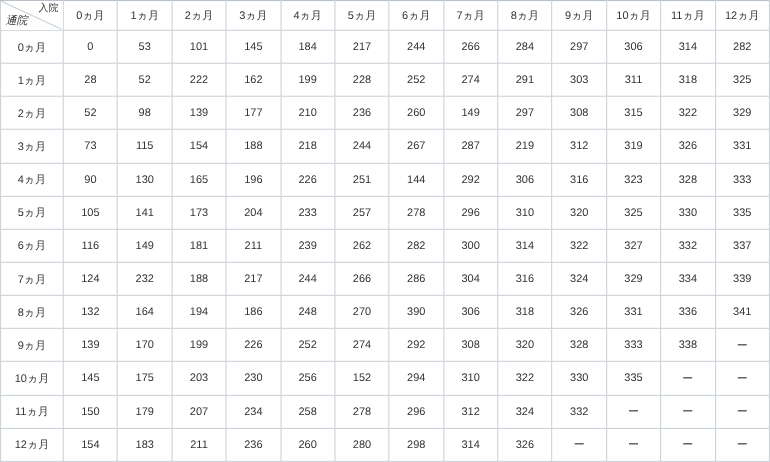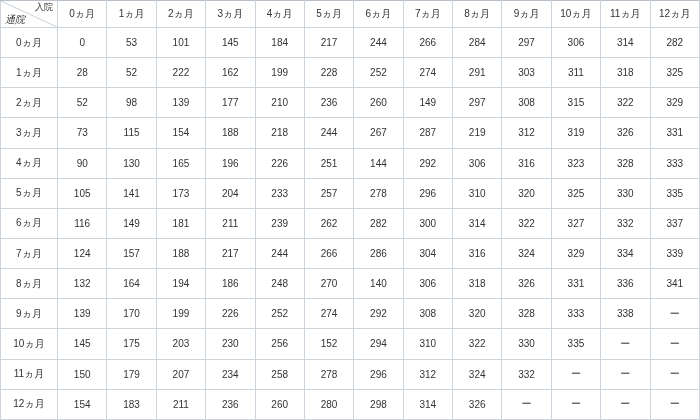--- a/index.html
+++ b/index.html
@@ -227,42 +227,42 @@
         <td class="val">300</td>
         <td class="val">314</td>
         <td class="val">322</td>
         <td class="val">327</td>
         <td class="val">332</td>
         <td class="val">337</td>
       </tr>
       <tr>
         <th class="rowhead">7ヵ月</th>
         <td class="val">124</td>
-        <td class="val">157</td>
+        <td class="val">232</td>
         <td class="val">188</td>
         <td class="val">217</td>
         <td class="val">244</td>
         <td class="val">266</td>
         <td class="val">286</td>
         <td class="val">304</td>
         <td class="val">316</td>
         <td class="val">324</td>
         <td class="val">329</td>
         <td class="val">334</td>
         <td class="val">339</td>
       </tr>
       <tr>
         <th class="rowhead">8ヵ月</th>
         <td class="val">132</td>
         <td class="val">164</td>
         <td class="val">194</td>
         <td class="val">186</td>
         <td class="val">248</td>
         <td class="val">270</td>
-        <td class="val">140</td>
+        <td class="val">390</td>
         <td class="val">306</td>
         <td class="val">318</td>
         <td class="val">326</td>
         <td class="val">331</td>
         <td class="val">336</td>
         <td class="val">341</td>
       </tr>
       <tr>
         <th class="rowhead">9ヵ月</th>
         <td class="val">139</td>

